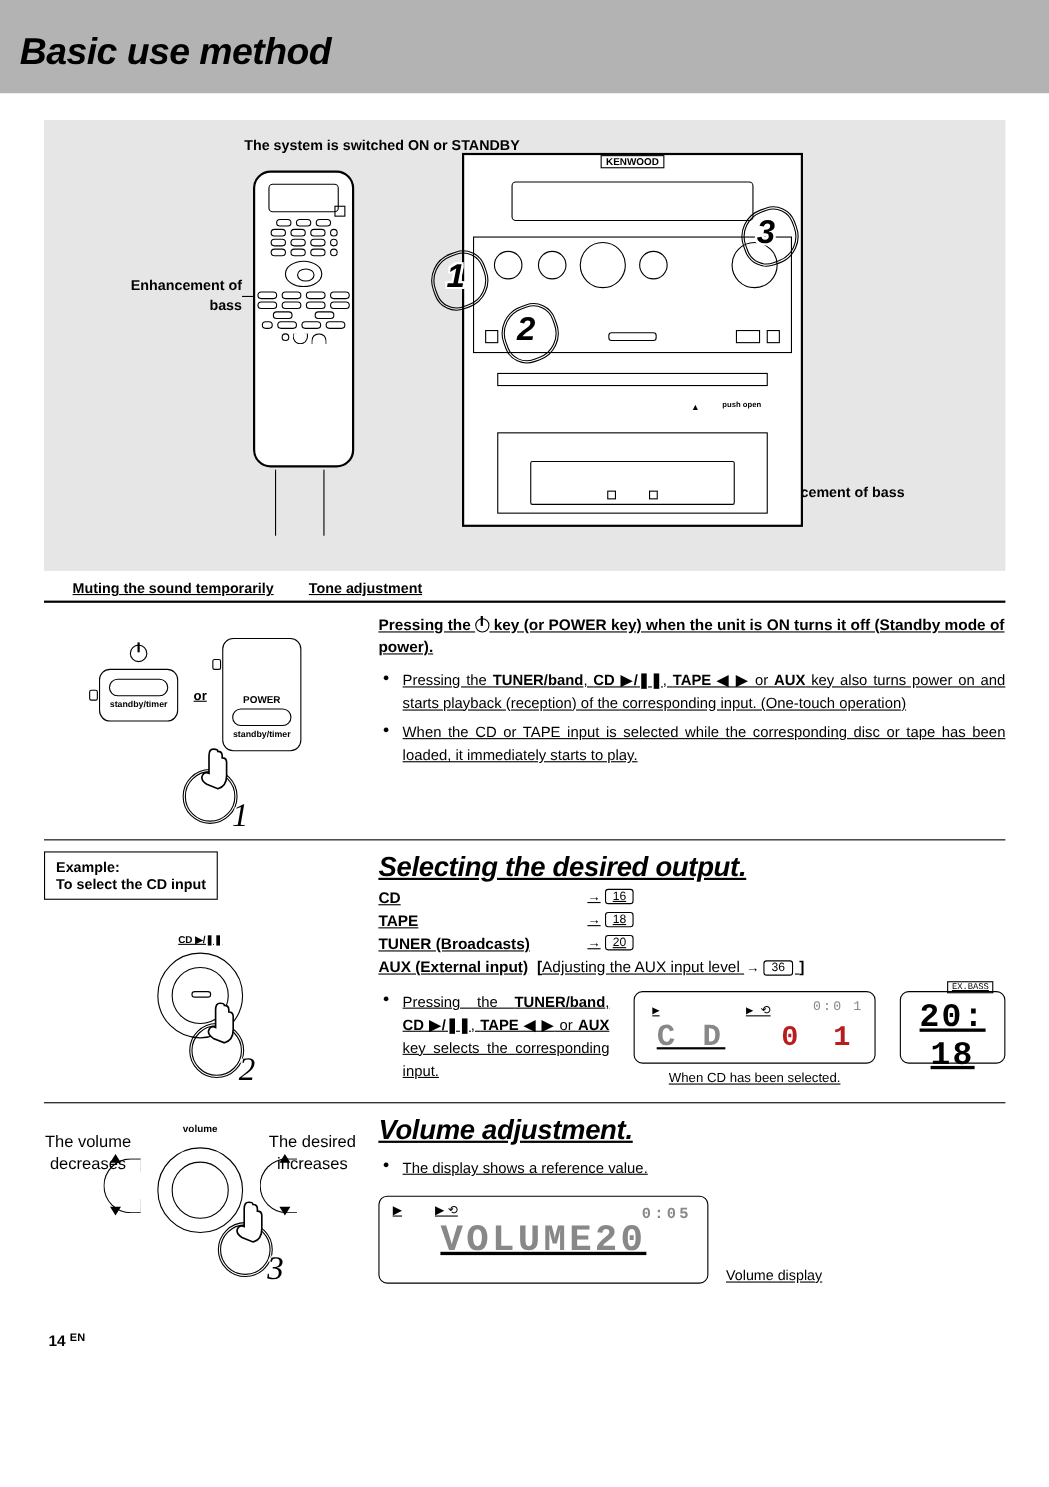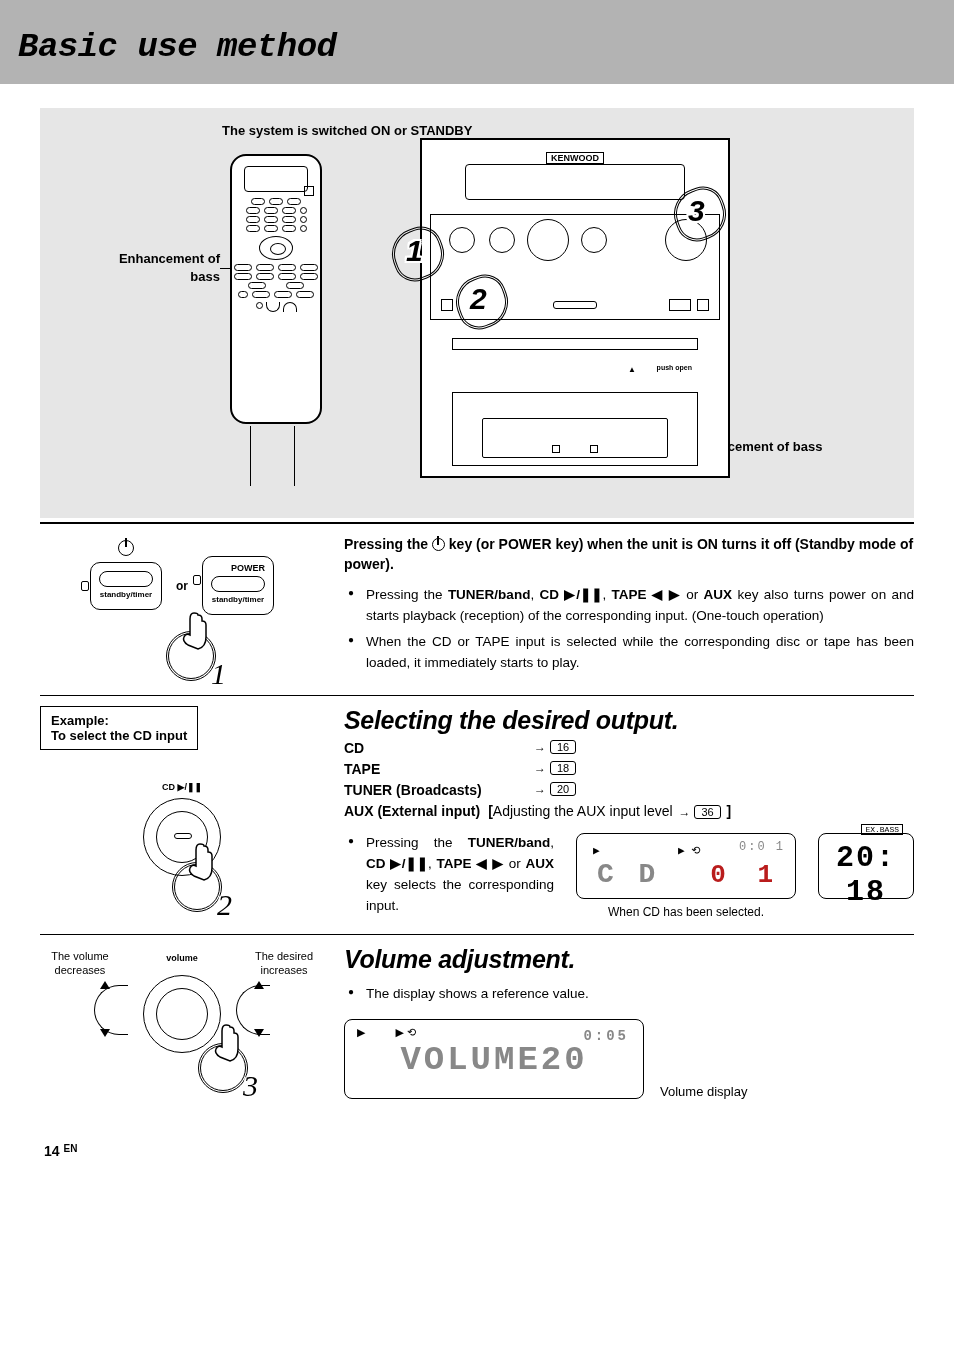--- a/index.html
+++ b/index.html
@@ -4,21 +4,21 @@
 <style>
   * { box-sizing: border-box; margin: 0; padding: 0; }
   body {
     font-family: Arial, Helvetica, sans-serif;
     background: #fff;
     width: 954px;
     color: #000;
   }
   .page-bg { background: #b3b3b3; padding: 0 0 0 0; }
   .header-band { background: #b3b3b3; padding: 28px 0 18px 18px; }
-  .header-band h1 { font-family: Liberation Mono, monospace; font-style: italic; font-weight: 900; font-size: 34px; letter-spacing: -0.5px; }
+  .header-band h1 { font-family: Liberation Sans, sans-serif; font-style: italic; font-weight: 900; font-size: 34px; letter-spacing: -0.5px; }
   .content { background: #fff; padding: 14px 40px 20px 40px; }
 
   .diagram-area {
     background: #e6e6e6;
     padding: 30px 36px 20px 36px;
     margin-top: 6px;
     position: relative;
     height: 410px;
   }
   .callout {
@@ -54,21 +54,21 @@
   .remote .tiny { position:absolute; top:30px; right:6px; width:10px;height:10px;border:1.2px solid #000; }
 
   
   .unit {
     position: absolute;
     top: 30px; left: 380px;
     width: 310px; height: 340px;
     border: 2px solid #000;
     background: #fff;
   }
-  .unit .brand { font-size:9px; font-weight:bold; border:1px solid #000; display:inline-block; padding:0 4px; position:absolute; top:12px; left:50%; transform:translateX(-50%); }
+  .unit .brand { font-size:9px; font-weight:bold; border:1px solid #000; display:inline-block; padding:0 4px; position:absolute; top:0; left:50%; transform:translateX(-50%); }
   .unit .lcd { position:absolute; top:24px; left:50%; transform:translateX(-50%); width:220px; height:36px; border:1.5px solid #000; border-radius:4px; }
   .unit .ctrl-bar { position:absolute; top:74px; left:8px; right:8px; height:106px; border:1.5px solid #000; }
   .unit .knob { width:26px;height:26px;border:1.5px solid #000;border-radius:50%;position:absolute; }
   .unit .knob.big { width:42px;height:42px; }
   .unit .tray { position:absolute; top:198px; left:30px; right:30px; height:12px; border:1.5px solid #000; }
   .unit .deck { position:absolute; bottom:10px; left:30px; right:30px; height:74px; border:1.5px solid #000; }
   .unit .cassette { position:absolute; bottom:18px; left:60px; right:60px; height:40px; border:1.3px solid #000; border-radius:2px; }
   .unit .pushopen { position:absolute; top:224px; right:36px; font-size:7px; font-weight:bold; }
   .unit .eject-sym { position:absolute; top:225px; right:92px; font-size:8px; }
 
@@ -106,21 +106,21 @@
   ul.bullets { list-style:none; margin-top:10px; }
   ul.bullets li { position:relative; padding-left:22px; font-size:13.5px; line-height:1.55; text-align:justify; margin-bottom:6px;}
   ul.bullets li::before { content:"●"; position:absolute; left:4px; top:0; font-size:10px; }
 
   .power-icon { display:inline-block; width:16px; height:16px; border:1.8px solid #000; border-radius:50%; position:relative; vertical-align:-2px; }
   .power-icon::after{content:"";position:absolute;top:-3px;left:50%;transform:translateX(-50%);width:2px;height:9px;background:#000;}
 
   .play-pause { font-family:Arial; }
 
   .key-box { border:1.5px solid #000; border-radius:10px; padding:6px 8px 10px; display:inline-block; text-align:center; position:relative; }
-  .key-box .lbl-top { font-size:9px; font-weight:bold; text-align:right; display:block; margin-bottom:3px;}
+  .key-box .lbl-top { font-size:9px; font-weight:bold; display:block; margin-bottom:3px;margin-top:44px;}
   .key-box .btn-oval { width:54px; height:16px; border:1.5px solid #000; border-radius:9px; margin:2px auto; position:relative; }
   .key-box .lbl-bot { font-size:8px; font-weight:bold; margin-top:3px; display:block;}
   .key-row { display:flex; align-items:center; gap:14px; justify-content:center; margin-top:22px;}
   .or-text { font-size:12px; font-weight:bold; }
   .tick { width:8px;height:10px;border:1.3px solid #000;border-radius:2px;position:absolute;left:-10px;top:18px;}
 
   .hand-step { position:relative; width:62px; height:62px; margin:10px auto 0; }
   .hand-step .circ{position:absolute;inset:6px;border:3px double #000;border-radius:50%;}
   .hand-step .num{position:absolute;bottom:-4px;right:-4px;font-family:"Arial Black";font-style:italic;font-size:30px;text-shadow: 2px 0 #fff, -2px 0 #fff, 0 2px #fff, 0 -2px #fff;}
   .hand-step svg{position:absolute;top:-14px;left:20px;}
@@ -151,21 +151,21 @@
   .lcd-big .main .dark{color:#000;}
   .lcd-big .tracknum { position:absolute; right:14px; bottom:8px; font-size:26px; letter-spacing:8px; color:#b91c1c; font-family:"Courier New"; font-weight:bold;}
   .lcd-big .timer{position:absolute; right:10px; top:6px; font-size:12px; letter-spacing:2px; color:#888; font-family:"Courier New";}
   .lcd-small { width:96px; height:66px; display:flex;flex-direction:column;justify-content:center;}
   .lcd-small .tag { font-size:8px; border:1px solid #000; padding:0 3px; align-self:flex-end;}
   .lcd-small .time { font-size:30px;font-family:"Courier New"; font-weight:bold; letter-spacing:2px;margin-top:6px;}
   .caption { font-size:12px; margin-top:6px; text-align:center;}
 
   .vol-area { text-align:center; position:relative; height:160px; }
   .vol-label { font-size:9px; font-weight:bold; position:absolute; top:8px; left:50%; transform:translateX(-50%);}
-  .side-note{ font-size:11px; position:absolute; top:4px; width:80px; line-height:1.3;}
+  .side-note{ font-size:15px; position:absolute; top:16px; width:80px; line-height:1.3;}
   .side-note.l{left:0;text-align:center;}
   .side-note.r{right:0;text-align:center;}
   .vol-knob-wrap{position:absolute;top:26px;left:50%;transform:translateX(-50%);}
   .arc-arrow{position:absolute;width:34px;height:50px;border:1.5px solid #000;border-right:none;border-radius:40px 0 0 40px;}
   .arc-arrow.l{top:40px;left:54px;border-left:none;border-right:1.5px solid #000;border-radius:0 40px 40px 0; transform:scaleX(-1);}
   .arc-arrow.r{top:40px;right:54px;}
   .tri{position:absolute;width:0;height:0;border-left:5px solid transparent;border-right:5px solid transparent;}
   .tri.l{top:84px;left:60px;border-top:8px solid #000;}
   .tri.r{top:84px;right:60px;border-top:8px solid #000;}
   .tri.lt{top:36px;left:60px;border-bottom:8px solid #000;}
@@ -173,21 +173,21 @@
 
   .vol-lcd { border:1.5px solid #000; border-radius:8px; width:300px; height:80px; margin-top:6px; position:relative; padding:6px 12px;}
   .vol-lcd .toprow{display:flex;gap:30px;font-size:11px;align-items:center;}
   .vol-lcd .timer{position:absolute;right:14px;top:8px;font-size:14px;letter-spacing:3px;color:#888;font-family:"Courier New";font-weight:bold;}
   .seg-text { font-family:"Courier New",monospace; font-size:34px; letter-spacing:3px; color:#888; font-weight:bold; margin-top:2px; white-space:nowrap; text-align:center;}
   .vol-caption { font-size:13px; }
 
   .page-num { font-size:14px; font-weight:bold; padding:10px 0 0 44px;}
   .page-num .en { font-size:10px; vertical-align:top;}
 
-  .content-inner { padding: 4px 0 8px 0; }
+  .content-inner { padding: 4px 0 8px 0; text-decoration: underline; }
 </style>
 </head>
 <body>
 
 <div class="page-bg">
   <div class="header-band">
     <h1>Basic use method</h1>
   </div>
 </div>
 
@@ -291,20 +291,24 @@
 
       <div class="badge-wrap b1">
           <span class="step-badge" style="top:6px;left:14px;">1</span>
         </div>
       <div class="badge-wrap b2">
           <span class="step-badge" style="top:6px;left:14px;">2</span>
         </div>
       <div class="badge-wrap b3">
           <span class="step-badge" style="top:6px;left:14px;">3</span>
         </div>
+    </div>
+    <div class="below-row">
+      <span>Muting the sound temporarily</span>
+      <span>Tone adjustment</span>
     </div>
 
     <hr class="rule">
 
     <div class="step-section">
       <div class="left-col">
         <div class="key-row">
           <div style="position:relative;">
             <span class="power-icon pwr-sym" style="position:absolute;top:-22px;left:50%;transform:translateX(-50%);"></span>
             <div class="key-box">

